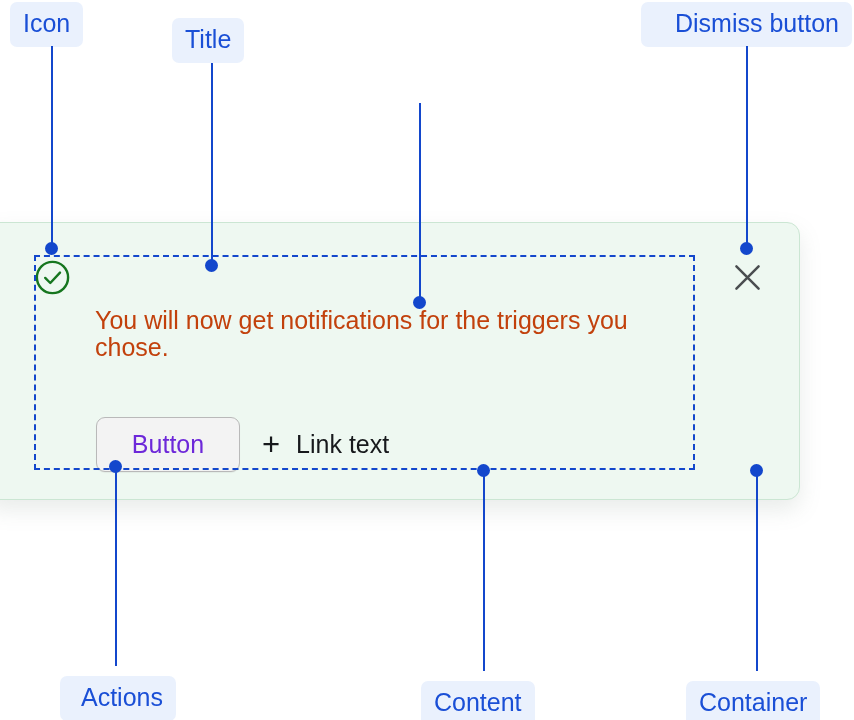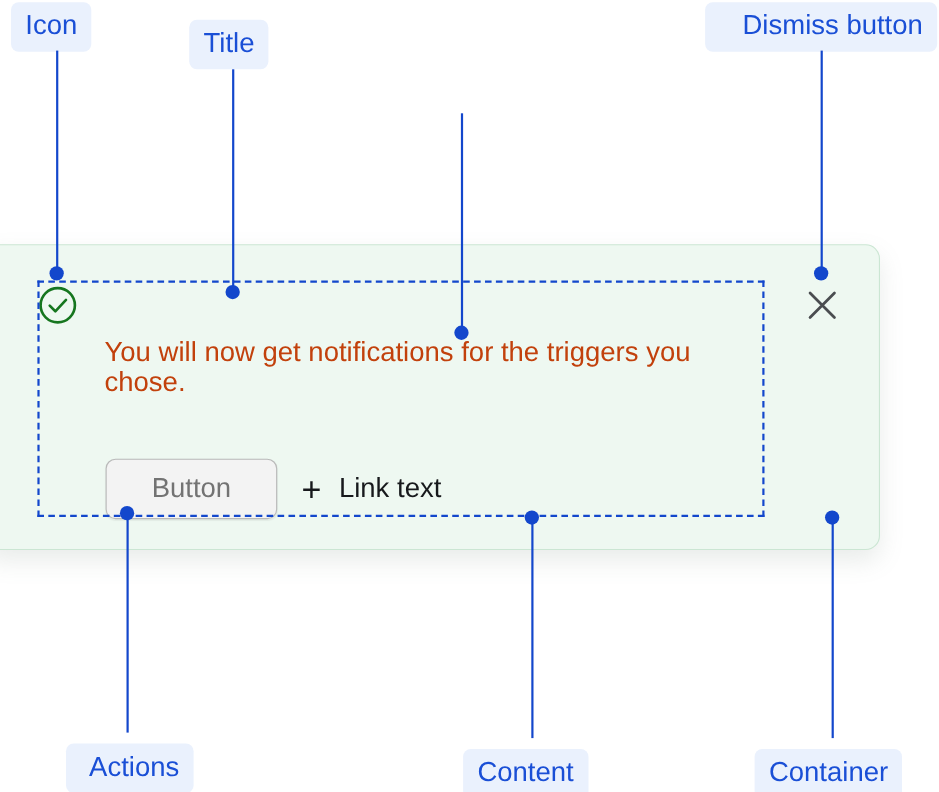--- a/index.html
+++ b/index.html
@@ -101,27 +101,27 @@
 
   
   #actions-row {
     position: absolute;
     left: 96px;
     top: 417px;
     display: flex;
     align-items: center;
   }
   #action-button {
-    width: 156px;
+    width: 144px;
     height: 55px;
     box-sizing: border-box;
     background: #f3f3f3;
     border: 1px solid #b9b9b9;
     border-radius: 9px;
-    color: #737373;
+    color: #6d28d9;
     font-size: 25px;
     font-family: "Liberation Sans", sans-serif;
     cursor: pointer;
     padding: 0;
     box-shadow: 0 1px 1px rgba(0,0,0,0.05);
   }
   #action-link {
     display: flex;
     align-items: center;
     margin-left: 22px;

